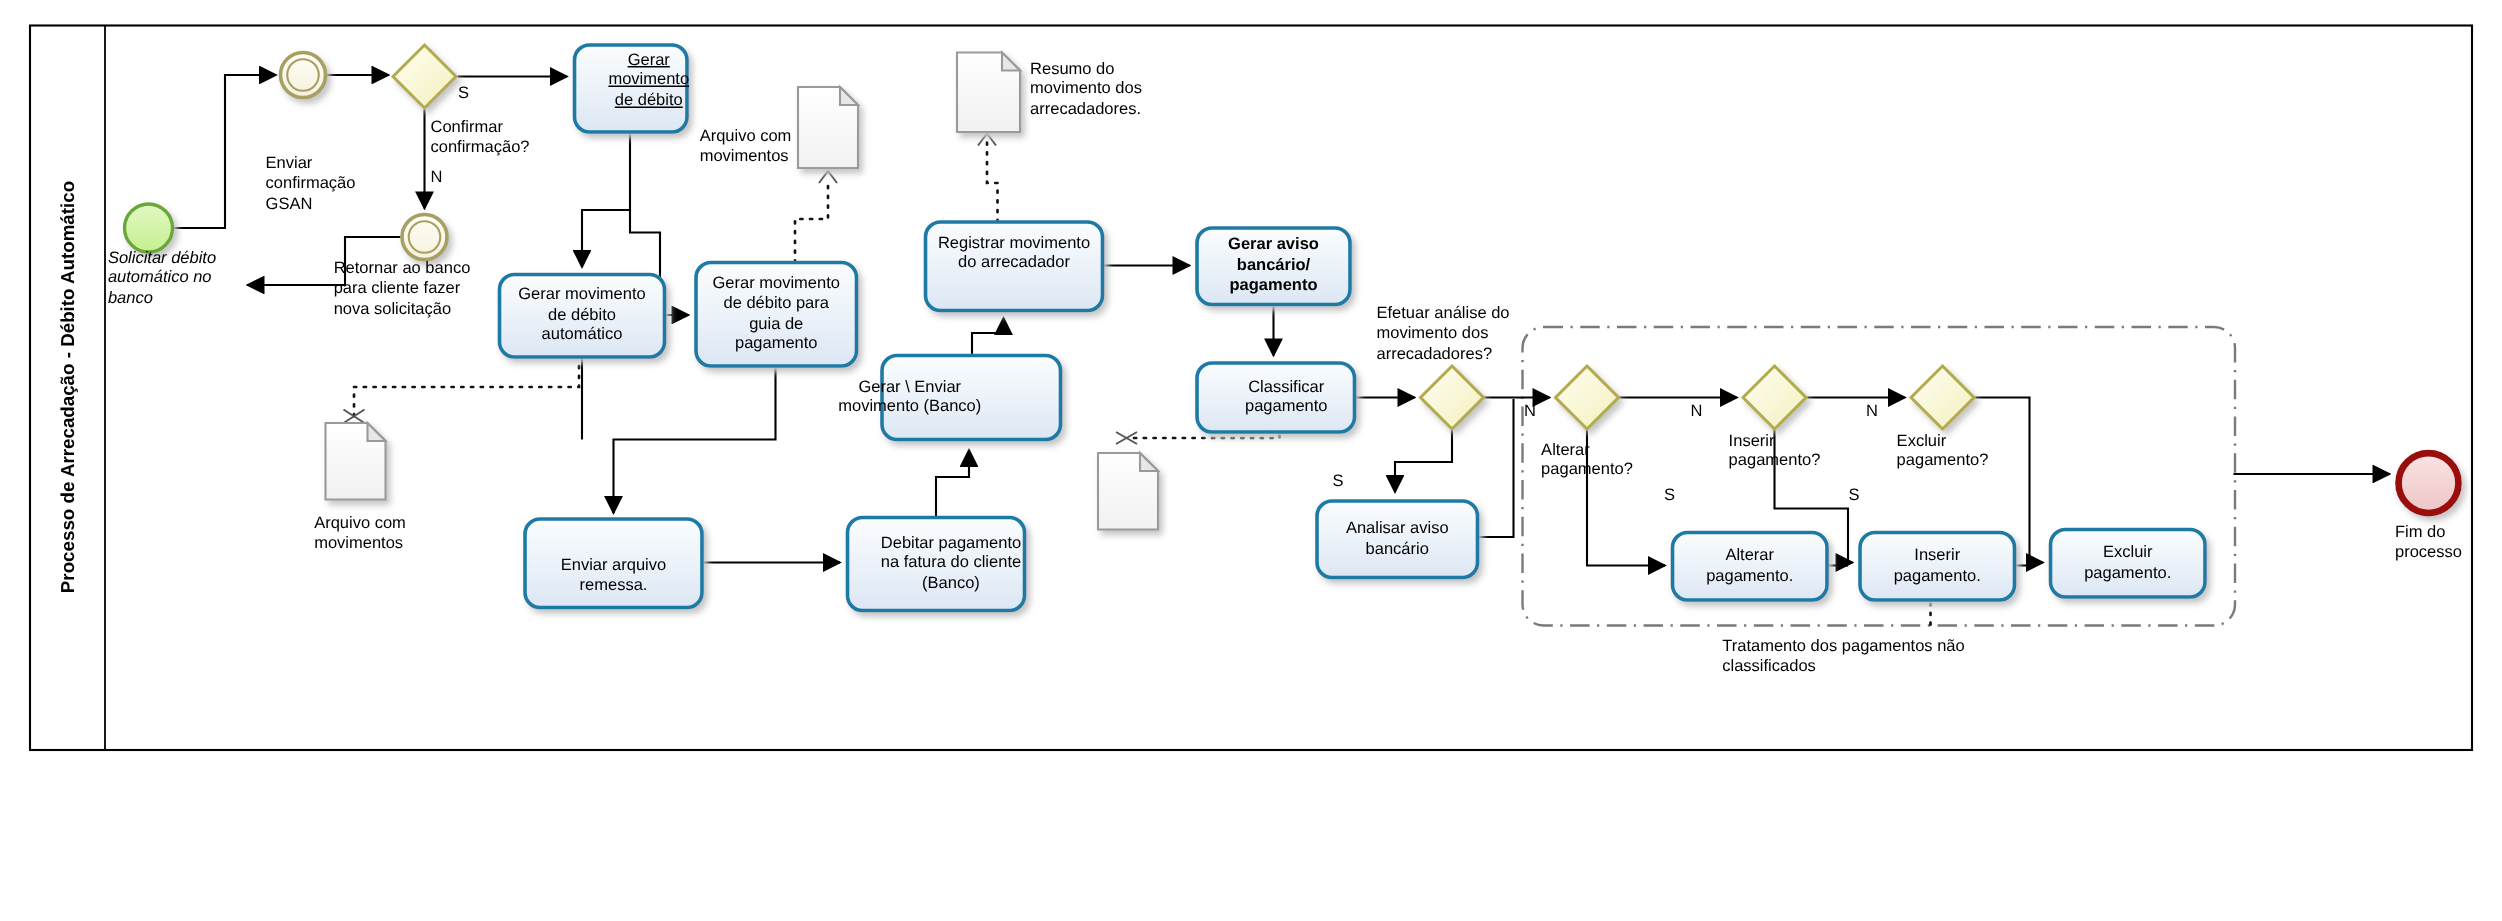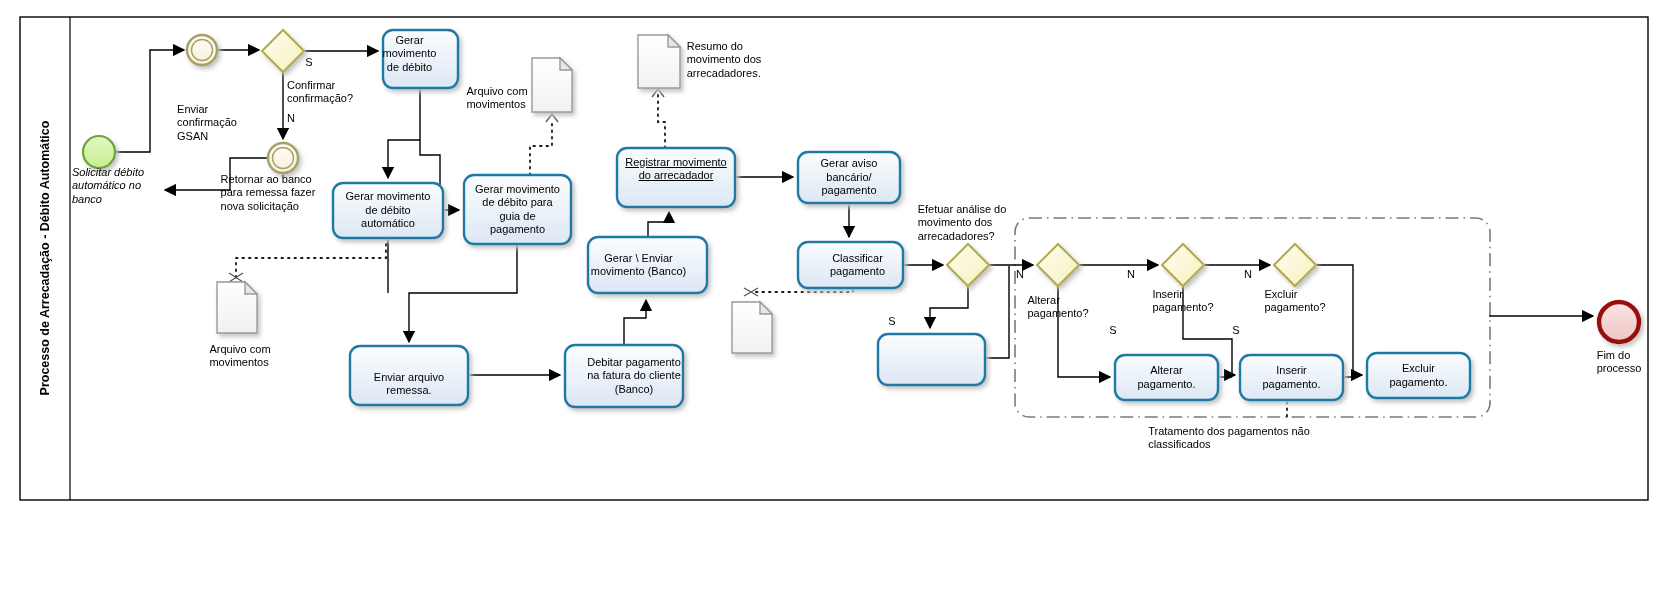--- a/index.html
+++ b/index.html
@@ -149,21 +149,21 @@
 
 <div class="pool-label">Processo  de Arrecadação - Débito Automático</div>
 
 <div class="lbl" style="left:108px;top:166px;font-style:italic;">Solicitar débito
 automático no
 banco</div>
 <div class="lbl" style="left:207px;top:64px;margin-top:39px;">Enviar
 confirmação
 GSAN</div>
 <div class="lbl" style="left:268px;top:173px;">Retornar ao banco
-para remessa fazer
+para cliente fazer
 nova solicitação</div>
 <div class="lbl" style="left:1619px;top:349px;">Fim do
 processo</div>
 
 <div class="lbl" style="left:320px;top:79px;">Confirmar
 confirmação?</div>
 <div class="lbl" style="left:962px;top:203px;">Efetuar análise do
 movimento dos
 arrecadadores?</div>
 <div class="lbl" style="left:1058px;top:294px;">Alterar
@@ -186,44 +186,46 @@
 movimentos</div>
 <div class="lbl" style="left:724px;top:40px;">Resumo do
 movimento dos
 arrecadadores.</div>
 <div class="lbl" style="left:240px;top:343px;">Arquivo com
 movimentos</div>
 
 <div class="lbl" style="left:1229px;top:425px;">Tratamento dos pagamentos não
 classificados</div>
 
-<div class="tlbl" style="left:372px;top:30px;width:75px;height:48px;">Gerar
+<div class="tlbl" style="left:395px;top:30px;width:75px;height:48px;text-decoration:underline;">Gerar
 movimento
 de débito</div>
 <div class="tlbl" style="left:333px;top:183px;width:110px;height:55px;">Gerar movimento
 de débito
 automático</div>
 <div class="tlbl" style="left:464px;top:175px;width:107px;height:69px;">Gerar movimento
 de débito para
 guia de
 pagamento</div>
-<div class="tlbl" style="left:617px;top:148px;width:118px;height:42px;text-decoration:underline;">Registrar movimento
+<div class="tlbl" style="left:617px;top:148px;width:118px;height:42px;">Registrar movimento
 do arrecadador</div>
-<div class="tlbl" style="left:798px;top:152px;width:102px;height:51px;">Gerar aviso
+<div class="tlbl" style="left:798px;top:152px;width:102px;height:51px;font-weight:bold;">Gerar aviso
 bancário/
 pagamento</div>
 <div class="tlbl" style="left:798px;top:242px;width:119px;height:46px;">Classificar
 pagamento</div>
-<div class="tlbl" style="left:588px;top:237px;width:101px;height:56px;">Gerar \ Enviar
+<div class="tlbl" style="left:556px;top:237px;width:101px;height:56px;">Gerar \ Enviar
 movimento (Banco)</div>
 <div class="tlbl" style="left:565px;top:345px;width:138px;height:62px;">Debitar pagamento
 na fatura do cliente
 (Banco)</div>
 <div class="tlbl" style="left:350px;top:346px;width:118px;height:76px;">Enviar arquivo
 remessa.</div>
+<div class="tlbl" style="left:878px;top:334px;width:107px;height:51px;">Analisar aviso
+bancário</div>
 <div class="tlbl" style="left:1115px;top:355px;width:103px;height:45px;">Alterar
 pagamento.</div>
 <div class="tlbl" style="left:1240px;top:355px;width:103px;height:45px;">Inserir
 pagamento.</div>
 <div class="tlbl" style="left:1367px;top:353px;width:103px;height:45px;">Excluir
 pagamento.</div>
 
 </div>
 
 </body></html>

